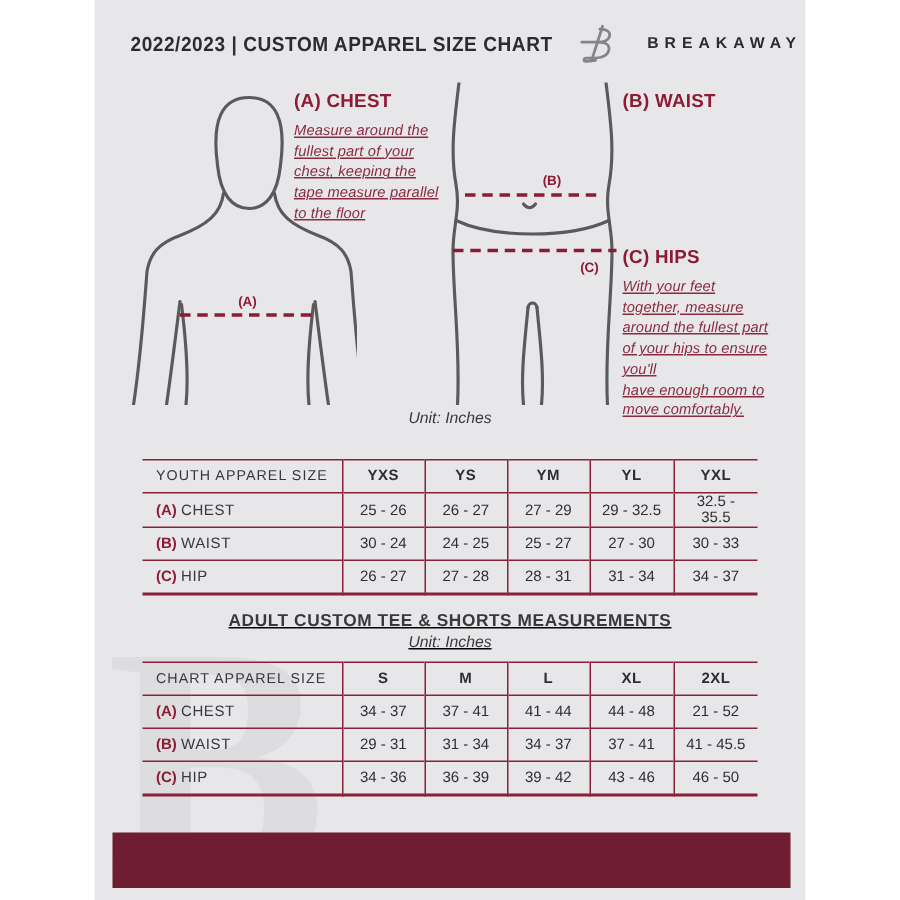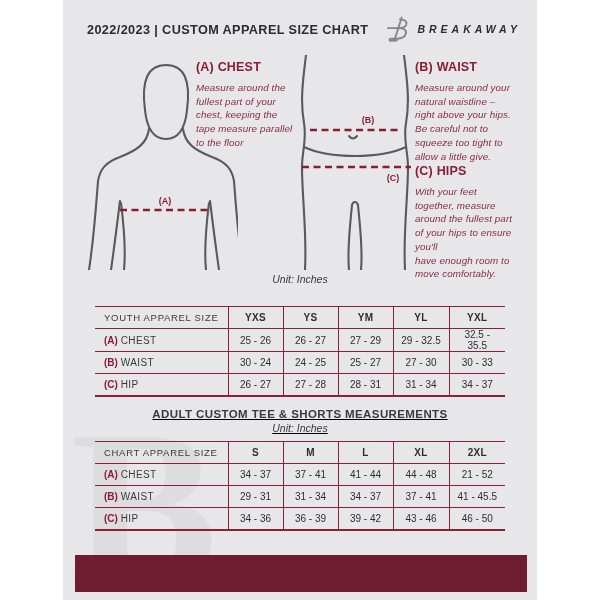--- a/index.html
+++ b/index.html
@@ -17,41 +17,41 @@
   .hdr{
     position:absolute;left:0;top:14px;width:474px;height:30px;
     display:flex;align-items:center;justify-content:space-between;
     padding:0 24px;box-sizing:border-box;
   }
   .hdr-title{
     font-size:13.5px;font-weight:700;color:var(--ink,#2c2c2e);
     letter-spacing:.4px;transform:scaleX(.94);transform-origin:left center;
     white-space:nowrap;
   }
-  .brand{display:flex;align-items:center;gap:7px;font-style:italic;}
+  .brand{display:flex;align-items:center;gap:21px;}
   .brand-name{
     font-size:10.5px;font-weight:700;color:var(--ink,#2c2c2e);
     letter-spacing:4px;white-space:nowrap;
   }
   .logo-svg{display:block;}
   .logo-svg path{fill:none;stroke:#85858a;stroke-width:2;stroke-linecap:round;}
   
   .fig{position:absolute;}
   .outline{fill:none;stroke:var(--figure-stroke,#5a5a5c);stroke-width:2.1;stroke-linecap:round;}
   .dash{fill:none;stroke:var(--accent,#8c1c33);stroke-width:2.4;stroke-dasharray:7 4.5;}
   .fig-label{fill:var(--accent,#8c1c33);font-family:"Liberation Sans",sans-serif;font-size:9px;font-weight:700;}
   
   .measure{position:absolute;}
   .measure-h{
     font-size:12.5px;font-weight:800;color:var(--accent,#8c1c33);
     letter-spacing:.2px;margin-bottom:7px;
   }
   .measure-t{
     font-size:9.8px;font-style:italic;color:#8a2b40;
-    line-height:1.4;white-space:pre-line;letter-spacing:.1px;
+    line-height:1.4;white-space:pre-line;letter-spacing:.1px;text-decoration:underline;
   }
   
   .section-title{position:absolute;left:32px;width:410px;text-align:center;}
   .section-title .t{
     font-size:11.5px;font-weight:700;color:#39393b;letter-spacing:.4px;line-height:14px;
   }
   .section-title .u{
     font-size:10.5px;font-style:italic;color:#39393b;line-height:14px;
   }
   
@@ -133,26 +133,20 @@
     <div class="measure" style="left:133px;top:60px;width:113px;">
       <div class="measure-h">(A) CHEST</div>
       <div class="measure-t">Measure around the
 fullest part of your
 chest, keeping the
 tape measure parallel
 to the floor</div>
     </div>
     <div class="measure" style="left:352px;top:60px;width:120px;">
       <div class="measure-h">(B) WAIST</div>
-      <div class="measure-t">Measure around your
-natural waistline –
-right above your hips.
-Be careful not to
-squeeze too tight to
-allow a little give.</div>
     </div>
     <div class="measure" style="left:352px;top:164px;width:120px;">
       <div class="measure-h">(C) HIPS</div>
       <div class="measure-t">With your feet
 together, measure
 around the fullest part
 of your hips to ensure
 you'll
 have enough room to
 move comfortably.</div>

